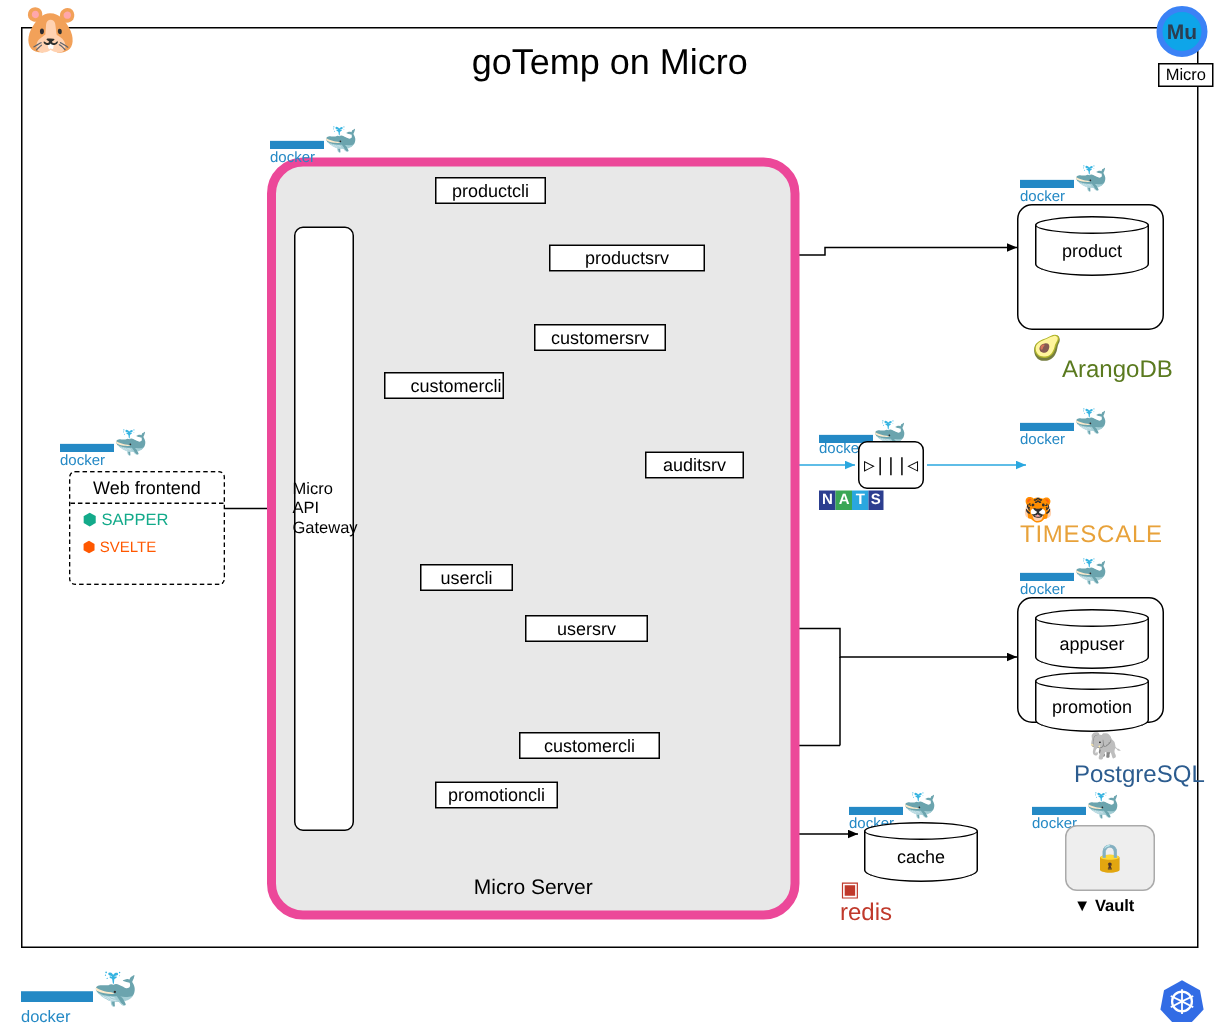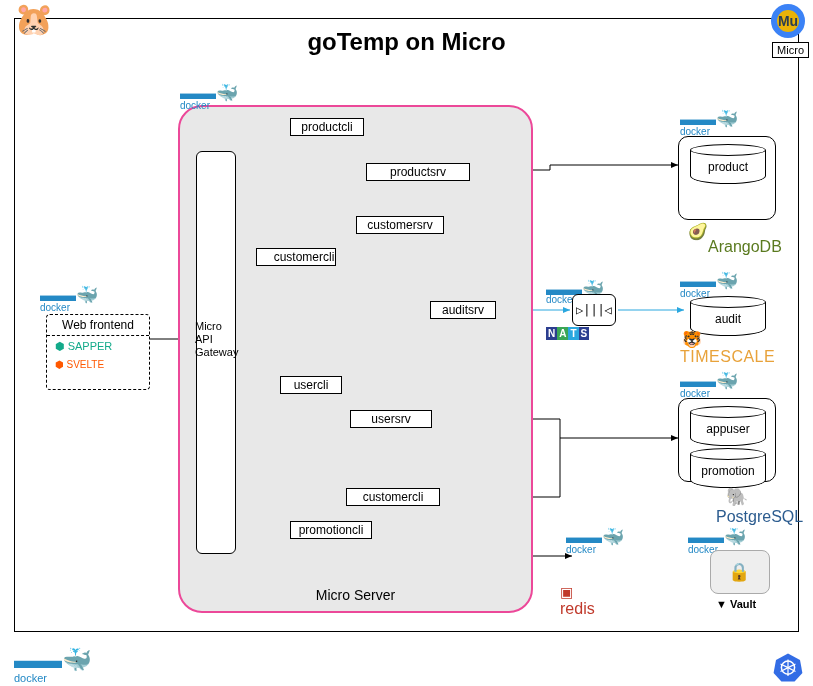--- a/index.html
+++ b/index.html
@@ -1,24 +1,24 @@
 <!DOCTYPE html>
 <html><head>
 <meta charset="utf-8">
 <style>
   * { box-sizing: border-box; margin: 0; padding: 0; }
   body { font-family: Arial, Helvetica, sans-serif; background: #fff; width: 813px; height: 686px; position: relative; }
   .canvas { position: absolute; inset: 0; }
   .outer-border { position: absolute; left: 14px; top: 18px; width: 785px; height: 614px; border: 1px solid #000; }
-  .title { position: absolute; left: 0; right: 0; top: 28px; text-align: center; font-size: 24px; font-weight: 700; }
-  .mu-badge { position: absolute; right: 8px; top: 4px; width: 34px; height: 34px; border-radius: 50%; border: 6px solid #3b82f6; background: #eab308; display: flex; align-items: center; justify-content: center; font-weight: 700; font-size: 14px; color: #2c3e50; margin-left: 34px; }
+  .title { position: absolute; left: 0; right: 0; top: 28px; text-align: center; font-size: 24px; font-weight: 400; }
+  .mu-badge { position: absolute; right: 8px; top: 4px; width: 34px; height: 34px; border-radius: 50%; border: 4px solid #3b82f6; background: #0ea5e9; display: flex; align-items: center; justify-content: center; font-weight: 700; font-size: 14px; color: #2c3e50; margin-left: 34px; }
   .micro-label { position: absolute; right: 4px; top: 42px; border: 1px solid #000; padding: 1px 4px; font-size: 11px; background: #fff; }
   .gopher { position: absolute; left: 14px; top: 0; font-size: 32px; color: #2aa7df; }
   .node { position: absolute; border: 1px solid #000; background: #fff; font-size: 12px; display: flex; align-items: center; justify-content: center; text-align: center; padding: 2px 4px; }
-  .micro-server { position: absolute; left: 178px; top: 105px; width: 355px; height: 508px; border: 2px solid #ec4899; border-radius: 24px; background: #e8e8e8; }
+  .micro-server { position: absolute; left: 178px; top: 105px; width: 355px; height: 508px; border: 6px solid #ec4899; border-radius: 24px; background: #e8e8e8; }
   .micro-server-label { position: absolute; left: 50%; bottom: 8px; transform: translateX(-50%); font-size: 14px; }
   .dashed { border-style: dashed; }
   .gateway { position: absolute; left: 196px; top: 151px; width: 40px; height: 403px; border: 1px solid #000; border-radius: 6px; background: #fff; }
   .gateway-label { position: absolute; left: 195px; top: 320px; width: 53px; font-size: 11px; line-height: 1.2; }
   .db { position: absolute; width: 76px; height: 34px; }
   .db-top { position: absolute; left: 0; top: -6px; width: 100%; height: 12px; border: 1px solid #000; border-radius: 50%; background: #fff; }
   .db-body { position: absolute; left: 0; top: 0; width: 100%; height: 100%; border: 1px solid #000; border-top: none; border-radius: 0 0 38px 38px / 0 0 8px 8px; background: #fff; display: flex; align-items: center; justify-content: center; font-size: 12px; }
   .db-group { position: absolute; border: 1px solid #000; border-radius: 10px; background: #fff; }
   .tiny-label { font-size: 9px; }
   .logo-label { font-size: 10px; letter-spacing: 0.5px; }
@@ -137,43 +137,43 @@
   <div style="position:absolute; left:546px; top:294px;" class="docker-text tiny-label">docker</div>
   <div class="nats-box" style="left:572px; top:294px;">
       <span>▷|||◁</span>
     </div>
   <div style="position:absolute; left:546px; top:328px; font-size:10px; font-weight:700;">
     <span style="background:#2c3e8f;color:#fff;padding:1px 2px;">N</span><span style="background:#3aa655;color:#fff;padding:1px 2px;">A</span><span style="background:#2aa7df;color:#fff;padding:1px 2px;">T</span><span style="background:#2c3e8f;color:#fff;padding:1px 2px;">S</span>
   </div>
 
   <div style="position:absolute; left:680px; top:270px;"><span class="docker-whale">▬▬🐳</span></div>
   <div style="position:absolute; left:680px; top:288px;" class="docker-text">docker</div>
-  <div class="db" style="left:690px; top:302px;">
-      <div class="db-body">audit</div>
-      <div class="db-top"></div>
-    </div>
   <div style="position:absolute; left:682px; top:330px;">🐯</div>
   <div class="stack-label logo-label" style="left:680px; top:348px; color:#e8a23a;text-align:right;">TIMESCALE</div>
 
   <div style="position:absolute; left:680px; top:370px;"><span class="docker-whale">▬▬🐳</span></div>
   <div style="position:absolute; left:680px; top:388px;" class="docker-text">docker</div>
   <div class="db-group" style="left:678px; top:398px; width:98px; height:84px;"></div>
   <div class="db" style="left:690px; top:412px;">
       <div class="db-body">appuser</div>
       <div class="db-top"></div>
     </div>
   <div class="db" style="left:690px; top:454px;">
       <div class="db-body">promotion</div>
       <div class="db-top"></div>
     </div>
   <div style="position:absolute; left:726px; top:486px; color:#2c5c8f; font-size:18px;">🐘</div>
   <div class="stack-label" style="left:716px; top:508px; color:#2c5c8f;">PostgreSQL</div>
 
   <div style="position:absolute; left:566px; top:526px;"><span class="docker-whale">▬▬🐳</span></div>
   <div style="position:absolute; left:566px; top:544px;" class="docker-text">docker</div>
+  <div class="db" style="left:576px; top:554px;">
+      <div class="db-body">cache</div>
+      <div class="db-top"></div>
+    </div>
   <div style="position:absolute; left:560px; top:584px; color:#c0392b; font-size:14px;">▣</div>
   <div class="stack-label" style="left:560px; top:600px; color:#c0392b;">redis</div>
 
   <div style="position:absolute; left:688px; top:526px;"><span class="docker-whale">▬▬🐳</span></div>
   <div style="position:absolute; left:688px; top:544px;" class="docker-text">docker</div>
   <div class="vault-box" style="left:710px; top:550px;">
       <span style="font-size:18px; color:#888;">🔒</span>
     </div>
   <div style="position:absolute; left:716px; top:598px; font-size:11px; font-weight:700;">▼ <span>Vault</span></div>
 

